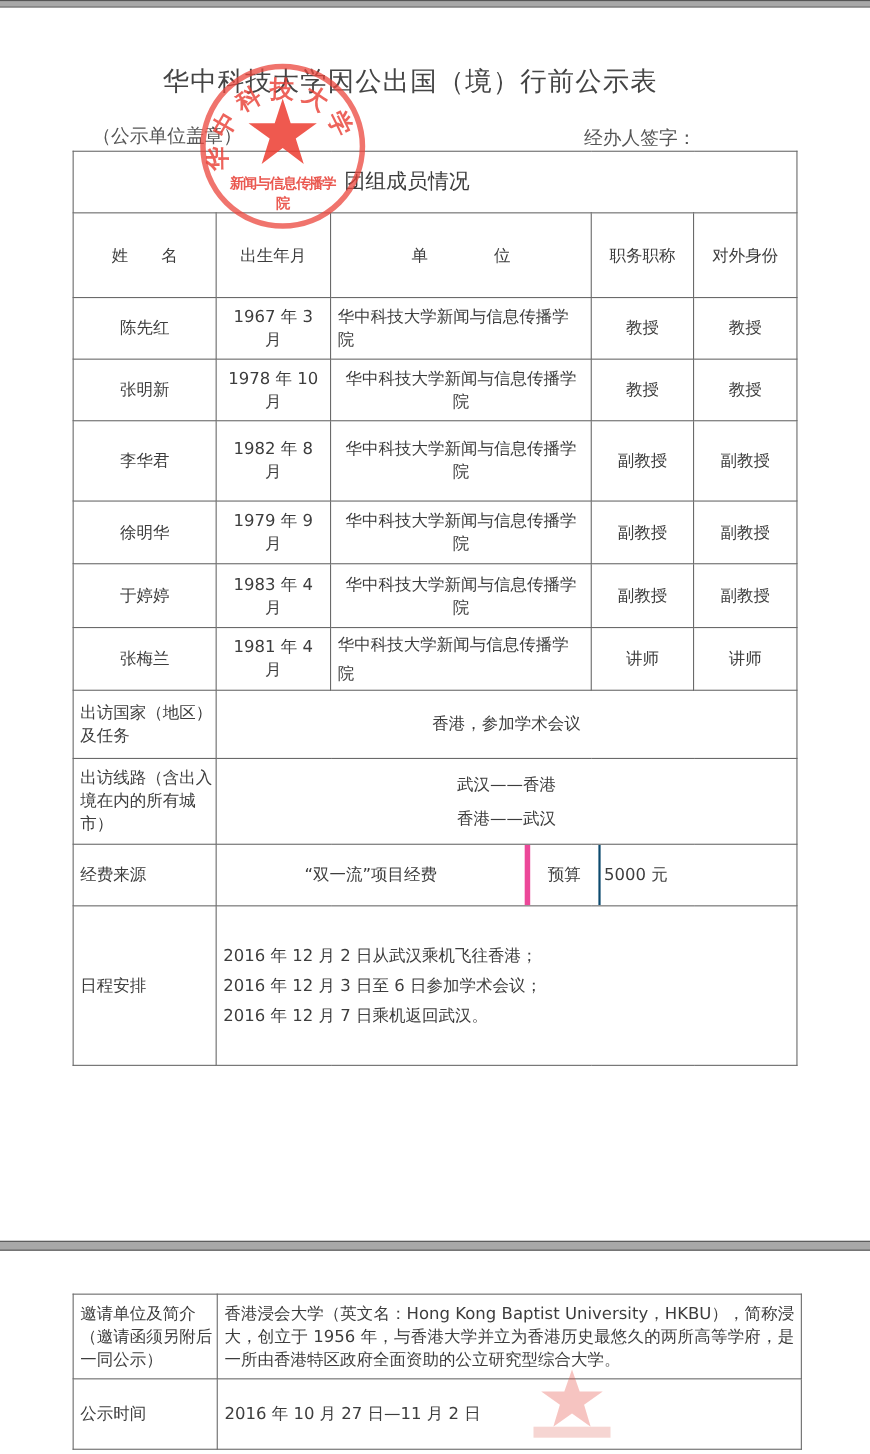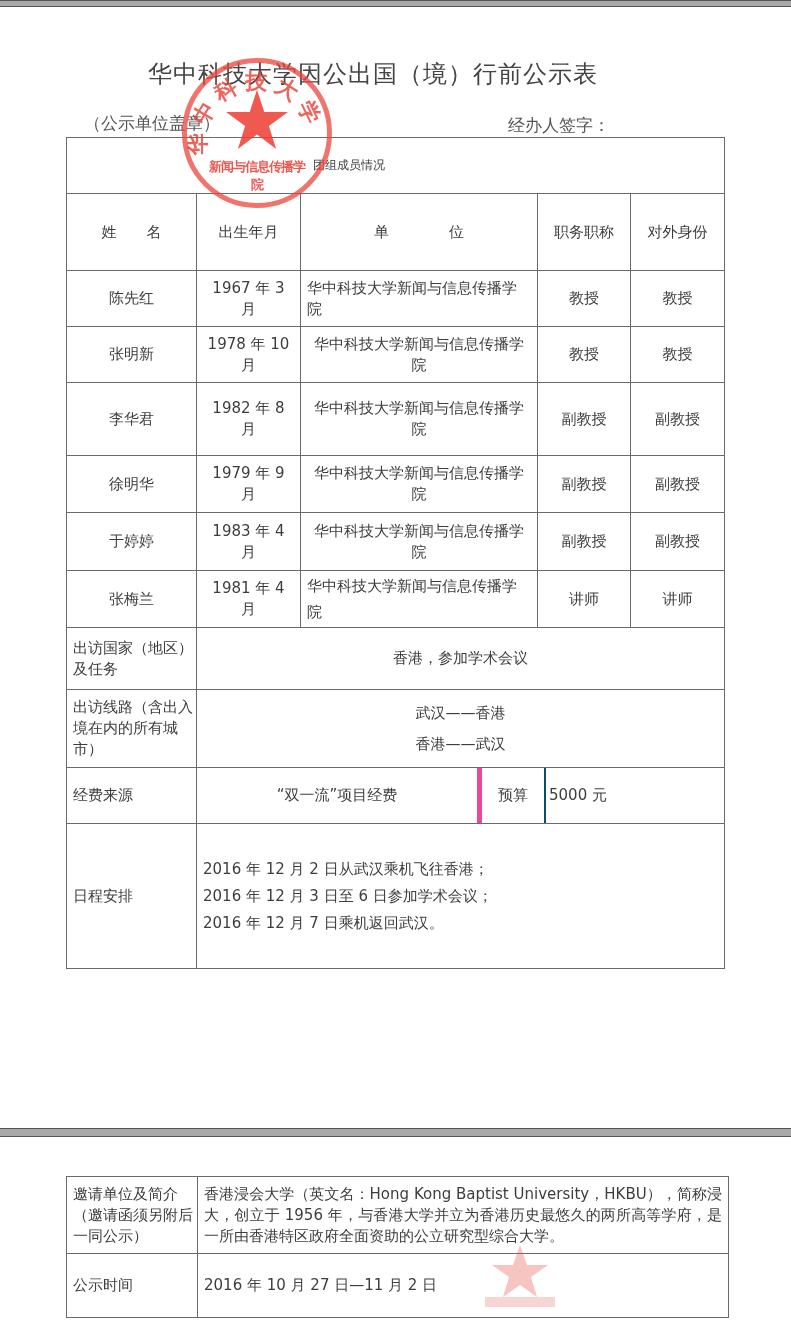--- a/index.html
+++ b/index.html
@@ -22,33 +22,33 @@
 </head>
 <body>
 
 <div class="sep" style="top:0;height:7px;"></div>
 
 <div class="page" style="top:7px;height:1121px;">
 </div>
 
 <div class="title">华中科技大学因公出国（境）行前公示表</div>
 <div class="small" style="left:84px;top:112px;">（公示单位盖章）</div>
-<div class="small" style="left:508px;top:114px;">经办人签字：</div>
+<div class="small" style="left:531px;top:114px;">经办人签字：</div>
 
 <table class="grid" style="left:66px;top:137px;width:658px;">
   <colgroup>
     <col style="width:130px">
       <col style="width:104px">
       <col style="width:237px">
       <col style="width:93px">
       <col style="width:94px">
   </colgroup>
   <tbody>
       <tr style="height:56px">
-    <td colspan="5" style="padding-left:246px;font-size:12px;">
+    <td colspan="5" style="padding-left:246px;font-size:19px;">
       <span>团组成员情况</span>
     </td>
   </tr>
   <tr style="height:77px">
     <td class="c">姓　　名</td>
     <td class="c">出生年月</td>
     <td class="c">单　　　　位</td>
     <td class="c">职务职称</td>
     <td class="c">对外身份</td>
   </tr>

